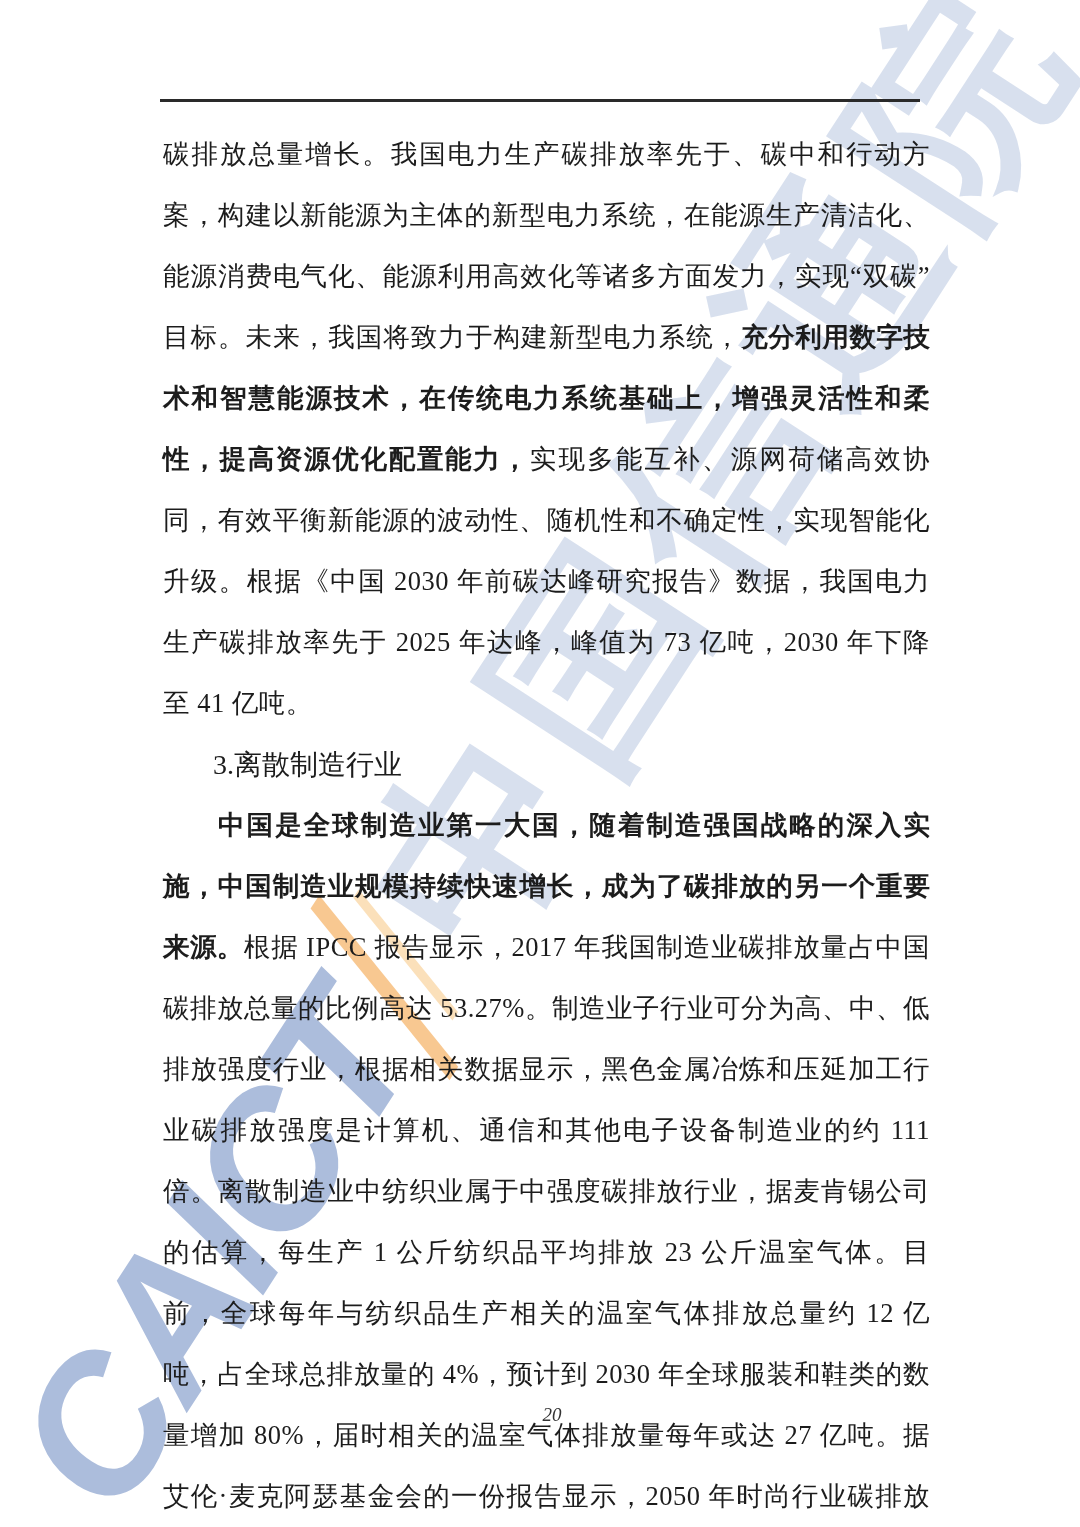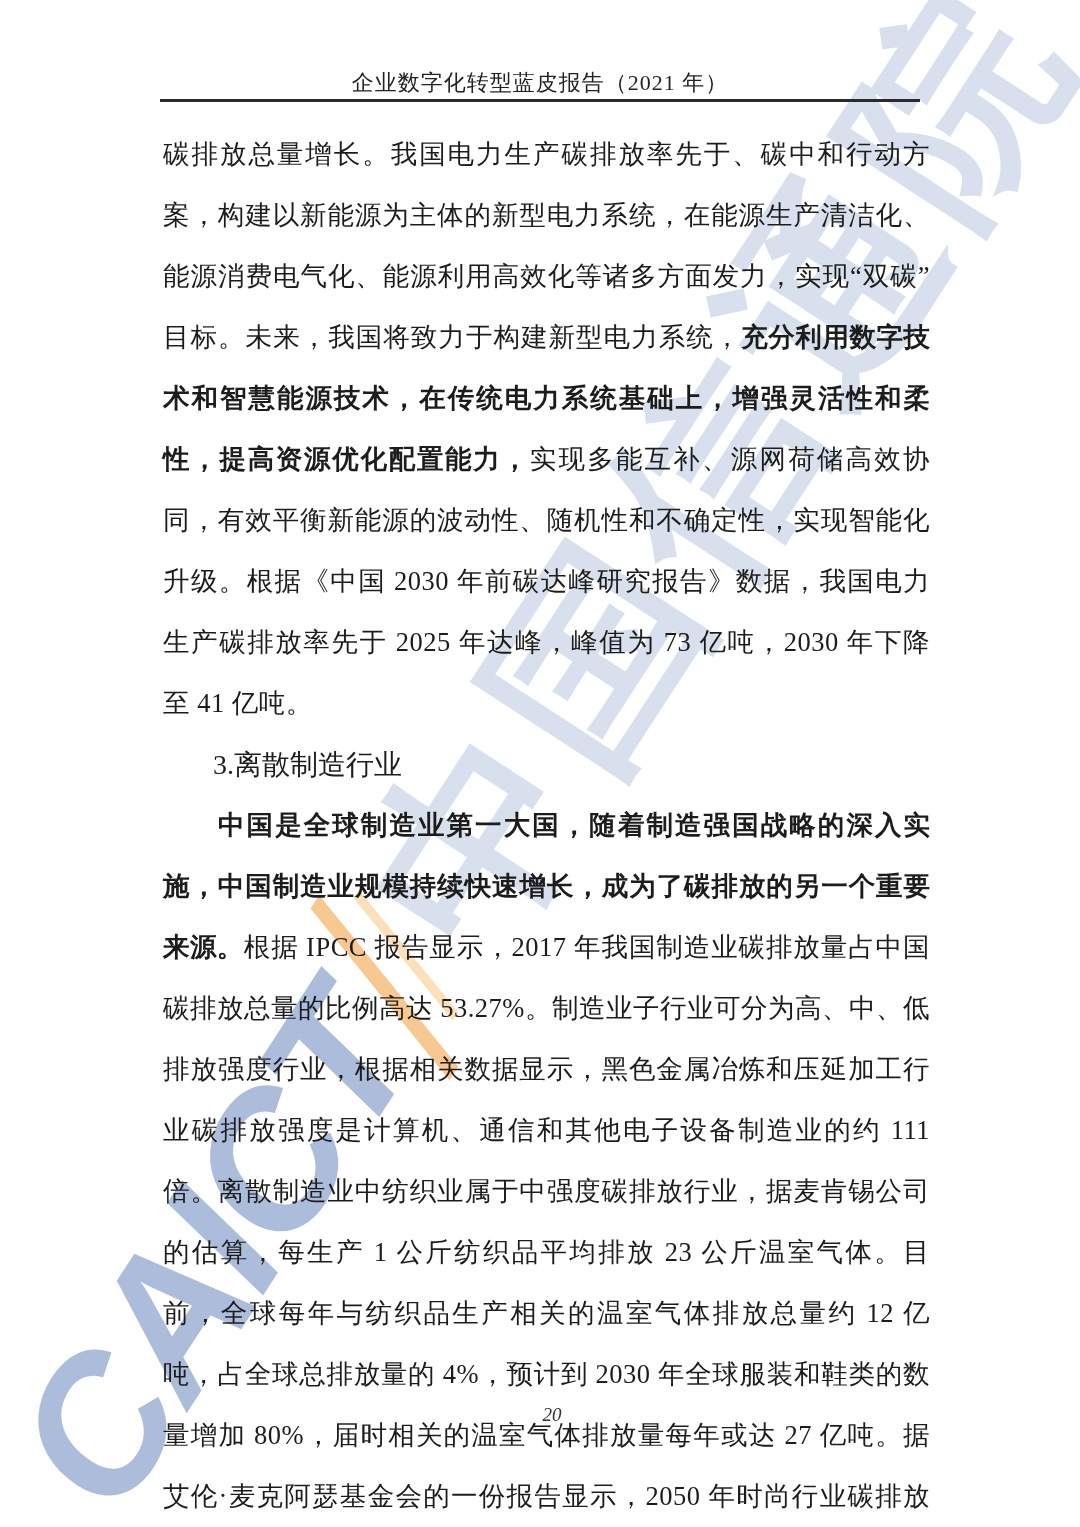--- a/index.html
+++ b/index.html
@@ -138,21 +138,20 @@
 
   <div class="watermark">
     <div class="wm-inner">
       <span class="wm-latin">CAICT</span>
       <span class="wm-slash"></span>
       <span class="wm-slash small"></span>
       <span class="wm-cjk">中国信通院</span>
     </div>
   </div>
 
-  <div class="header-title">企业数字化转型蓝皮报告（2021 年）</div>
   <div class="header-rule"></div>
 
   <main class="content">
       <p class="para"><span class="seg">碳排放总量增长。我国电力生产碳排放率先于、碳中和行动方案，构建以新能源为主体的新型电力系统，在能源生产清洁化、能源消费电气化、能源利用高效化等诸多方面发力，实现“双碳”目标。未来，我国将致力于构建新型电力系统，</span><span class="seg seg-bold">充分利用数字技术和智慧能源技术，在传统电力系统基础上，增强灵活性和柔性，提高资源优化配置能力，</span><span class="seg">实现多能互补、源网荷储高效协同，有效平衡新能源的波动性、随机性和不确定性，实现智能化升级。根据《中国 2030 年前碳达峰研究报告》数据，我国电力生产碳排放率先于 2025 年达峰，峰值为 73 亿吨，2030 年下降至 41 亿吨。</span></p>
       <h3 class="heading">3.离散制造行业</h3>
       <p class="para indent"><span class="seg seg-bold">中国是全球制造业第一大国，随着制造强国战略的深入实施，中国制造业规模持续快速增长，成为了碳排放的另一个重要来源。</span><span class="seg">根据 IPCC 报告显示，2017 年我国制造业碳排放量占中国碳排放总量的比例高达 53.27%。制造业子行业可分为高、中、低排放强度行业，根据相关数据显示，黑色金属冶炼和压延加工行业碳排放强度是计算机、通信和其他电子设备制造业的约 111 倍。离散制造业中纺织业属于中强度碳排放行业，据麦肯锡公司的估算，每生产 1 公斤纺织品平均排放 23 公斤温室气体。目前，全球每年与纺织品生产相关的温室气体排放总量约 12 亿吨，占全球总排放量的 4%，预计到 2030 年全球服装和鞋类的数量增加 80%，届时相关的温室气体排放量每年或达 27 亿吨。据艾伦·麦克阿瑟基金会的一份报告显示，2050 年时尚行业碳排放占全部排放的比例将达到 26%。相比较，在 2015 至</span></p>
     </main>
 
   <div class="footer">20</div>
 

